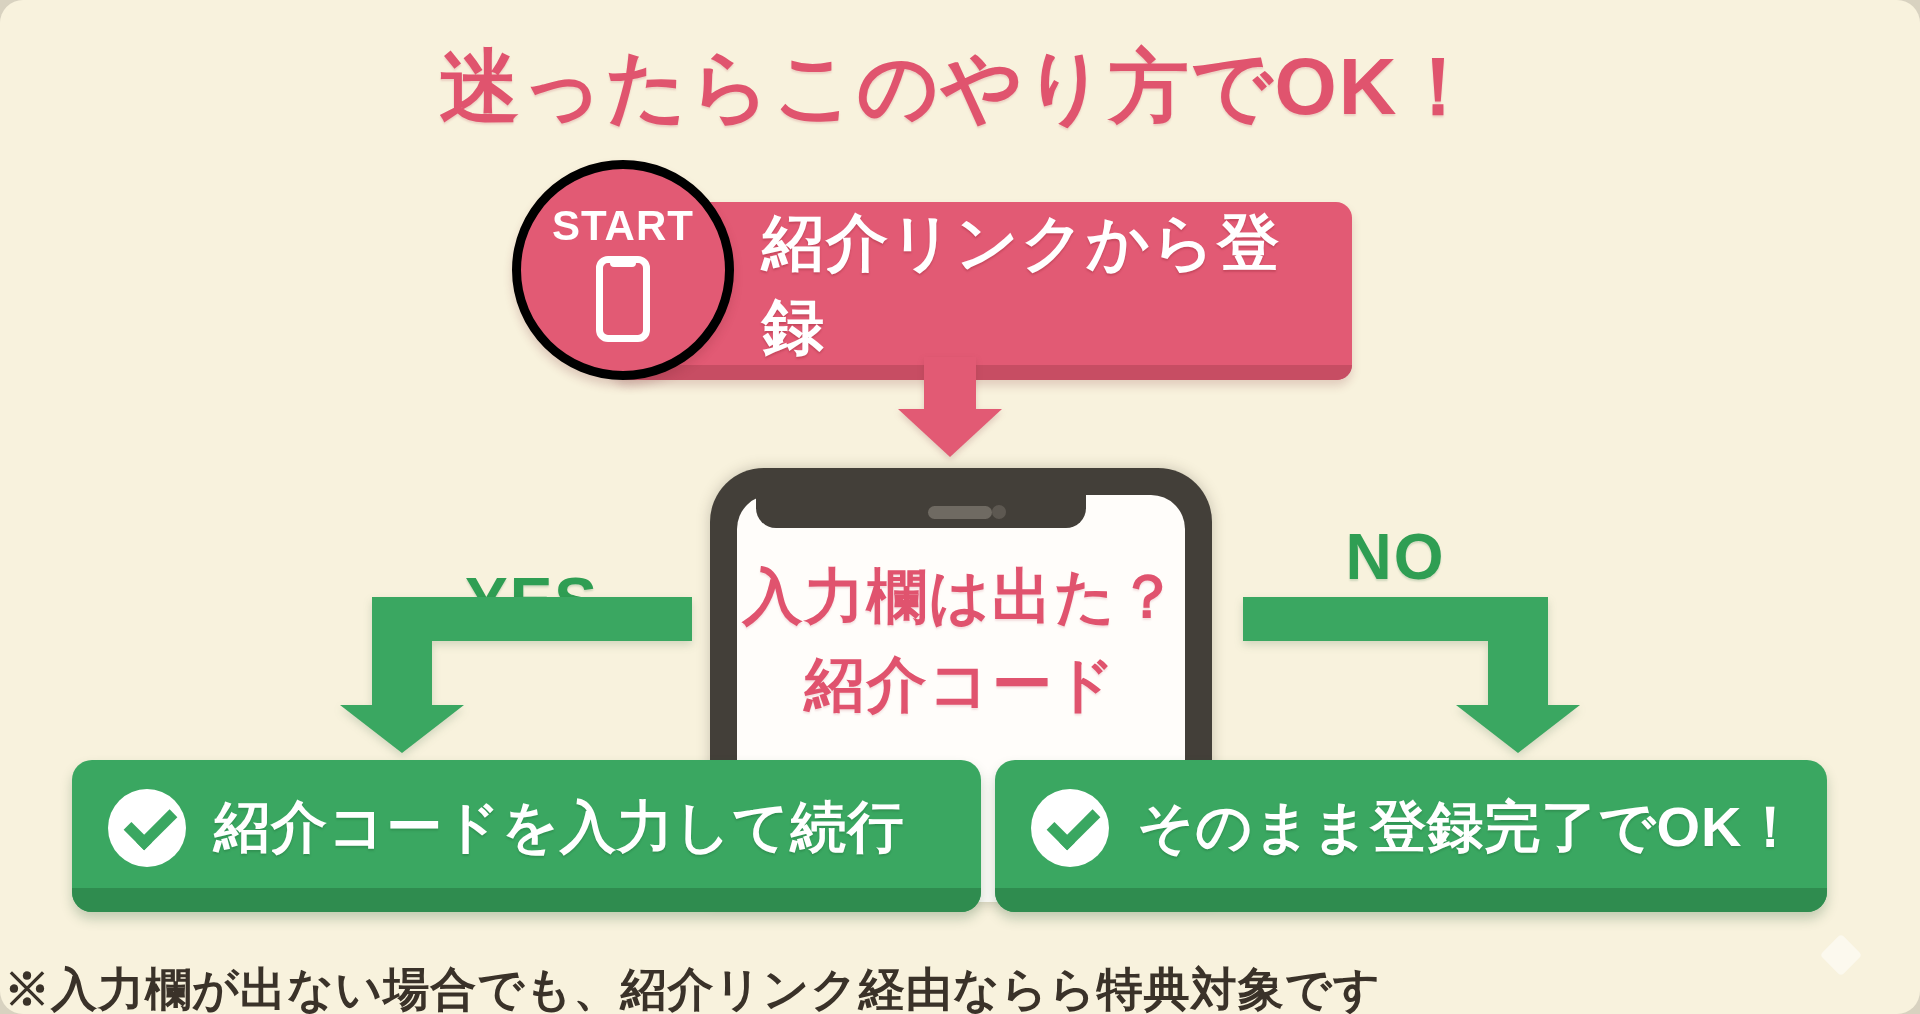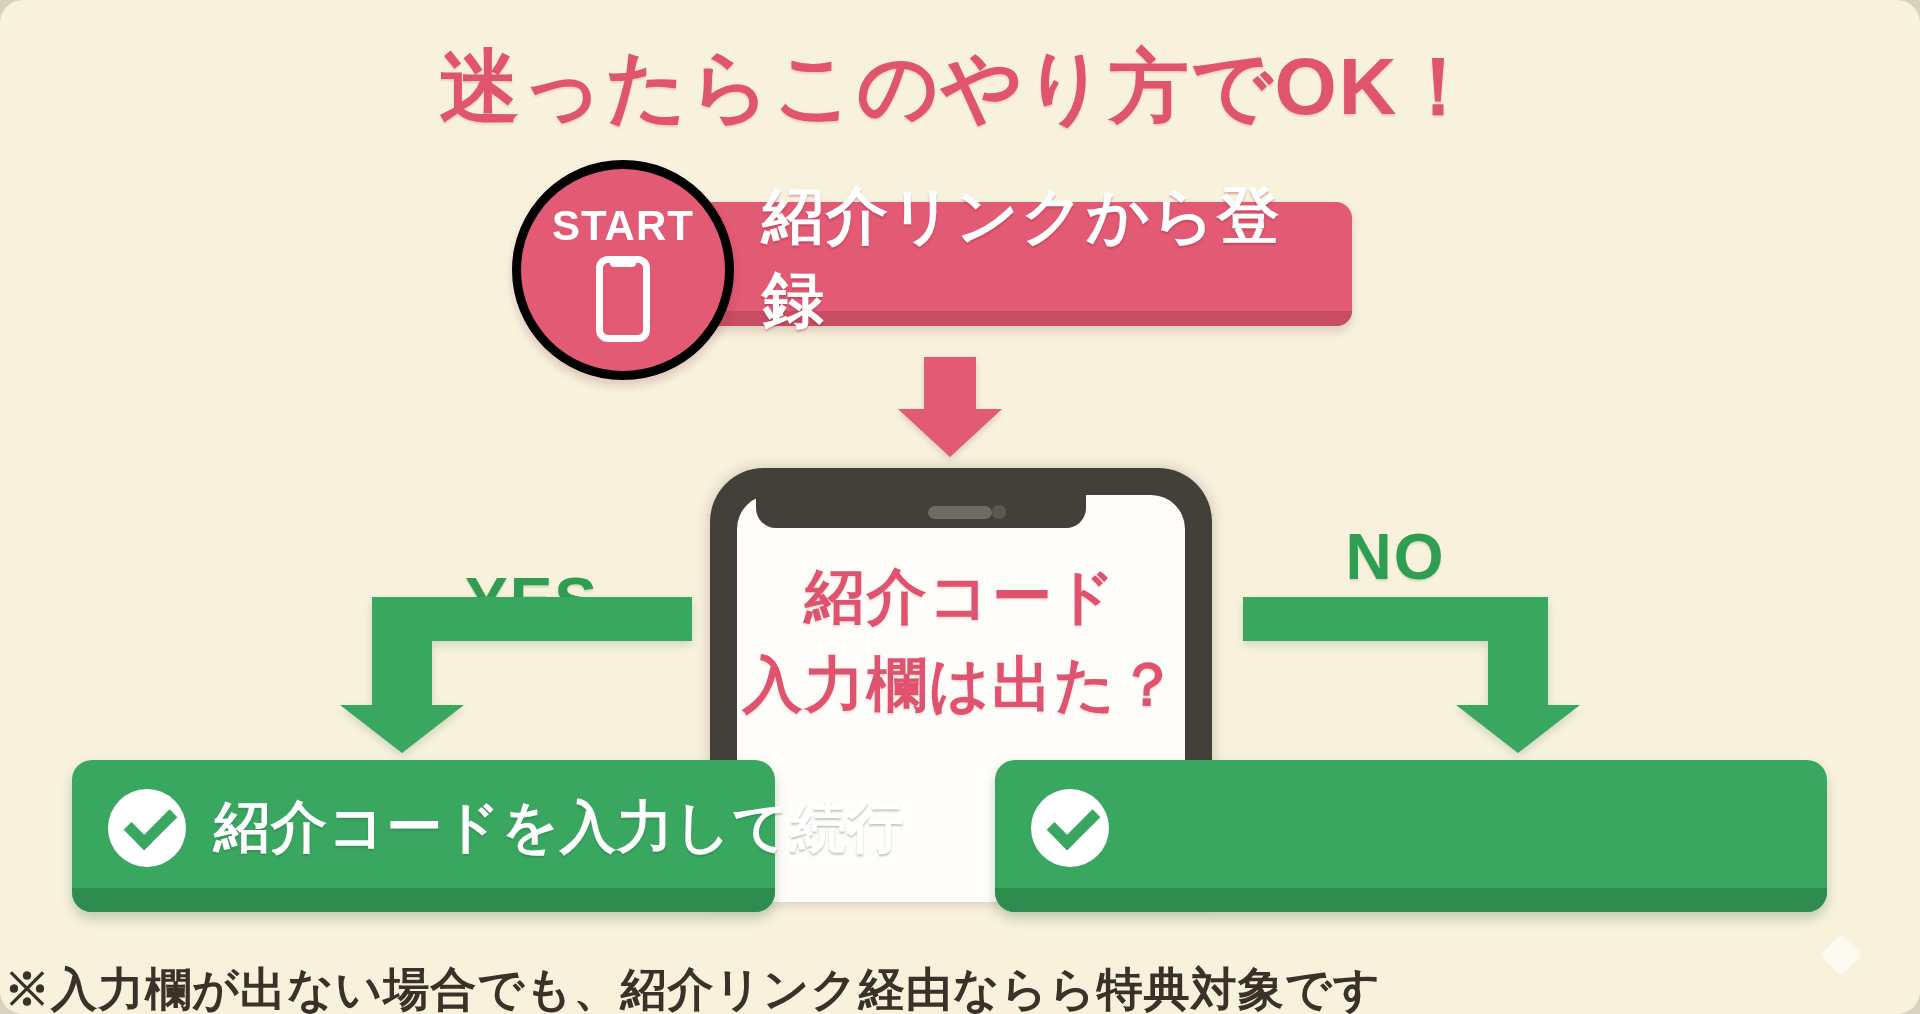--- a/index.html
+++ b/index.html
@@ -16,21 +16,21 @@
   
   .title{
     position:absolute;left:0;right:0;top:34px;
     text-align:center;
     font-size:80px;letter-spacing:2px;
     color:#e0546e;
     text-shadow:0 2px 2px rgba(180,60,80,.18);
   }
   
   .banner{
-    position:absolute;left:612px;top:202px;width:740px;height:124px;
+    position:absolute;left:612px;top:202px;width:740px;height:178px;
     background:#e25a74;border-radius:16px;
     box-shadow:0 6px 10px rgba(120,40,50,.18);
     z-index:1;
   }
   .banner-edge{
     position:absolute;left:0;right:0;bottom:0;height:15px;
     background:#c74d63;border-radius:0 0 16px 16px;
   }
   .banner-text{
     position:absolute;left:150px;right:10px;top:0;bottom:12px;
@@ -108,21 +108,21 @@
   .arrow-no .stem{left:245px;top:42px;width:60px;height:66px;}
   .arrow-no .head{left:213px;top:108px;width:0;height:0;background:none;
     border-left:62px solid transparent;border-right:62px solid transparent;
     border-top:48px solid #3aa761;}
   
   .result-box{
     position:absolute;top:760px;height:152px;box-sizing:border-box;
     background:#3aa761;border-radius:20px;z-index:5;
     box-shadow:0 7px 12px rgba(40,90,50,.25);
   }
-  .box-yes{left:72px;width:703px;}
+  .box-yes{left:72px;width:909px;}
   .box-no{left:995px;width:832px;}
   .box-edge{position:absolute;left:0;right:0;bottom:0;height:24px;
     background:#2f8c4f;border-radius:0 0 20px 20px;}
   .box-content{
     position:absolute;left:36px;right:10px;top:0;bottom:16px;
     display:flex;align-items:center;gap:28px;
   }
   .check-circle{width:78px;height:78px;background:#ffffff;border-radius:50%;
     position:relative;flex:none;}
   .check-circle::after{
@@ -166,22 +166,22 @@
     <div class="head"></div>
   </div>
 
   <div class="phone">
     <div class="screen">
       <div class="notch">
         <div class="speaker"></div>
         <div class="camera-dot"></div>
       </div>
       <div class="question">
+        <div>入力欄は出た？</div>
         <div>紹介コード</div>
-        <div>入力欄は出た？</div>
       </div>
     </div>
   </div>
 
   <div class="branch-label yes-label">YES</div>
   <div class="arrow-green arrow-yes">
     <div class="bar"></div>
     <div class="stem"></div>
     <div class="head"></div>
   </div>
@@ -196,19 +196,20 @@
   <div class="branch-label no-label">NO</div>
   <div class="arrow-green arrow-no">
     <div class="bar"></div>
     <div class="stem"></div>
     <div class="head"></div>
   </div>
   <div class="result-box box-no">
     <div class="box-edge"></div>
     <div class="box-content">
       <div class="check-circle"></div>
+      <div class="box-text">そのまま登録完了でOK！</div>
     </div>
   </div>
 
   <div class="footnote">※入力欄が出ない場合でも、紹介リンク経由ならら特典対象です</div>
   <div class="sparkle"></div>
 
 </div>
 
 </body></html>

